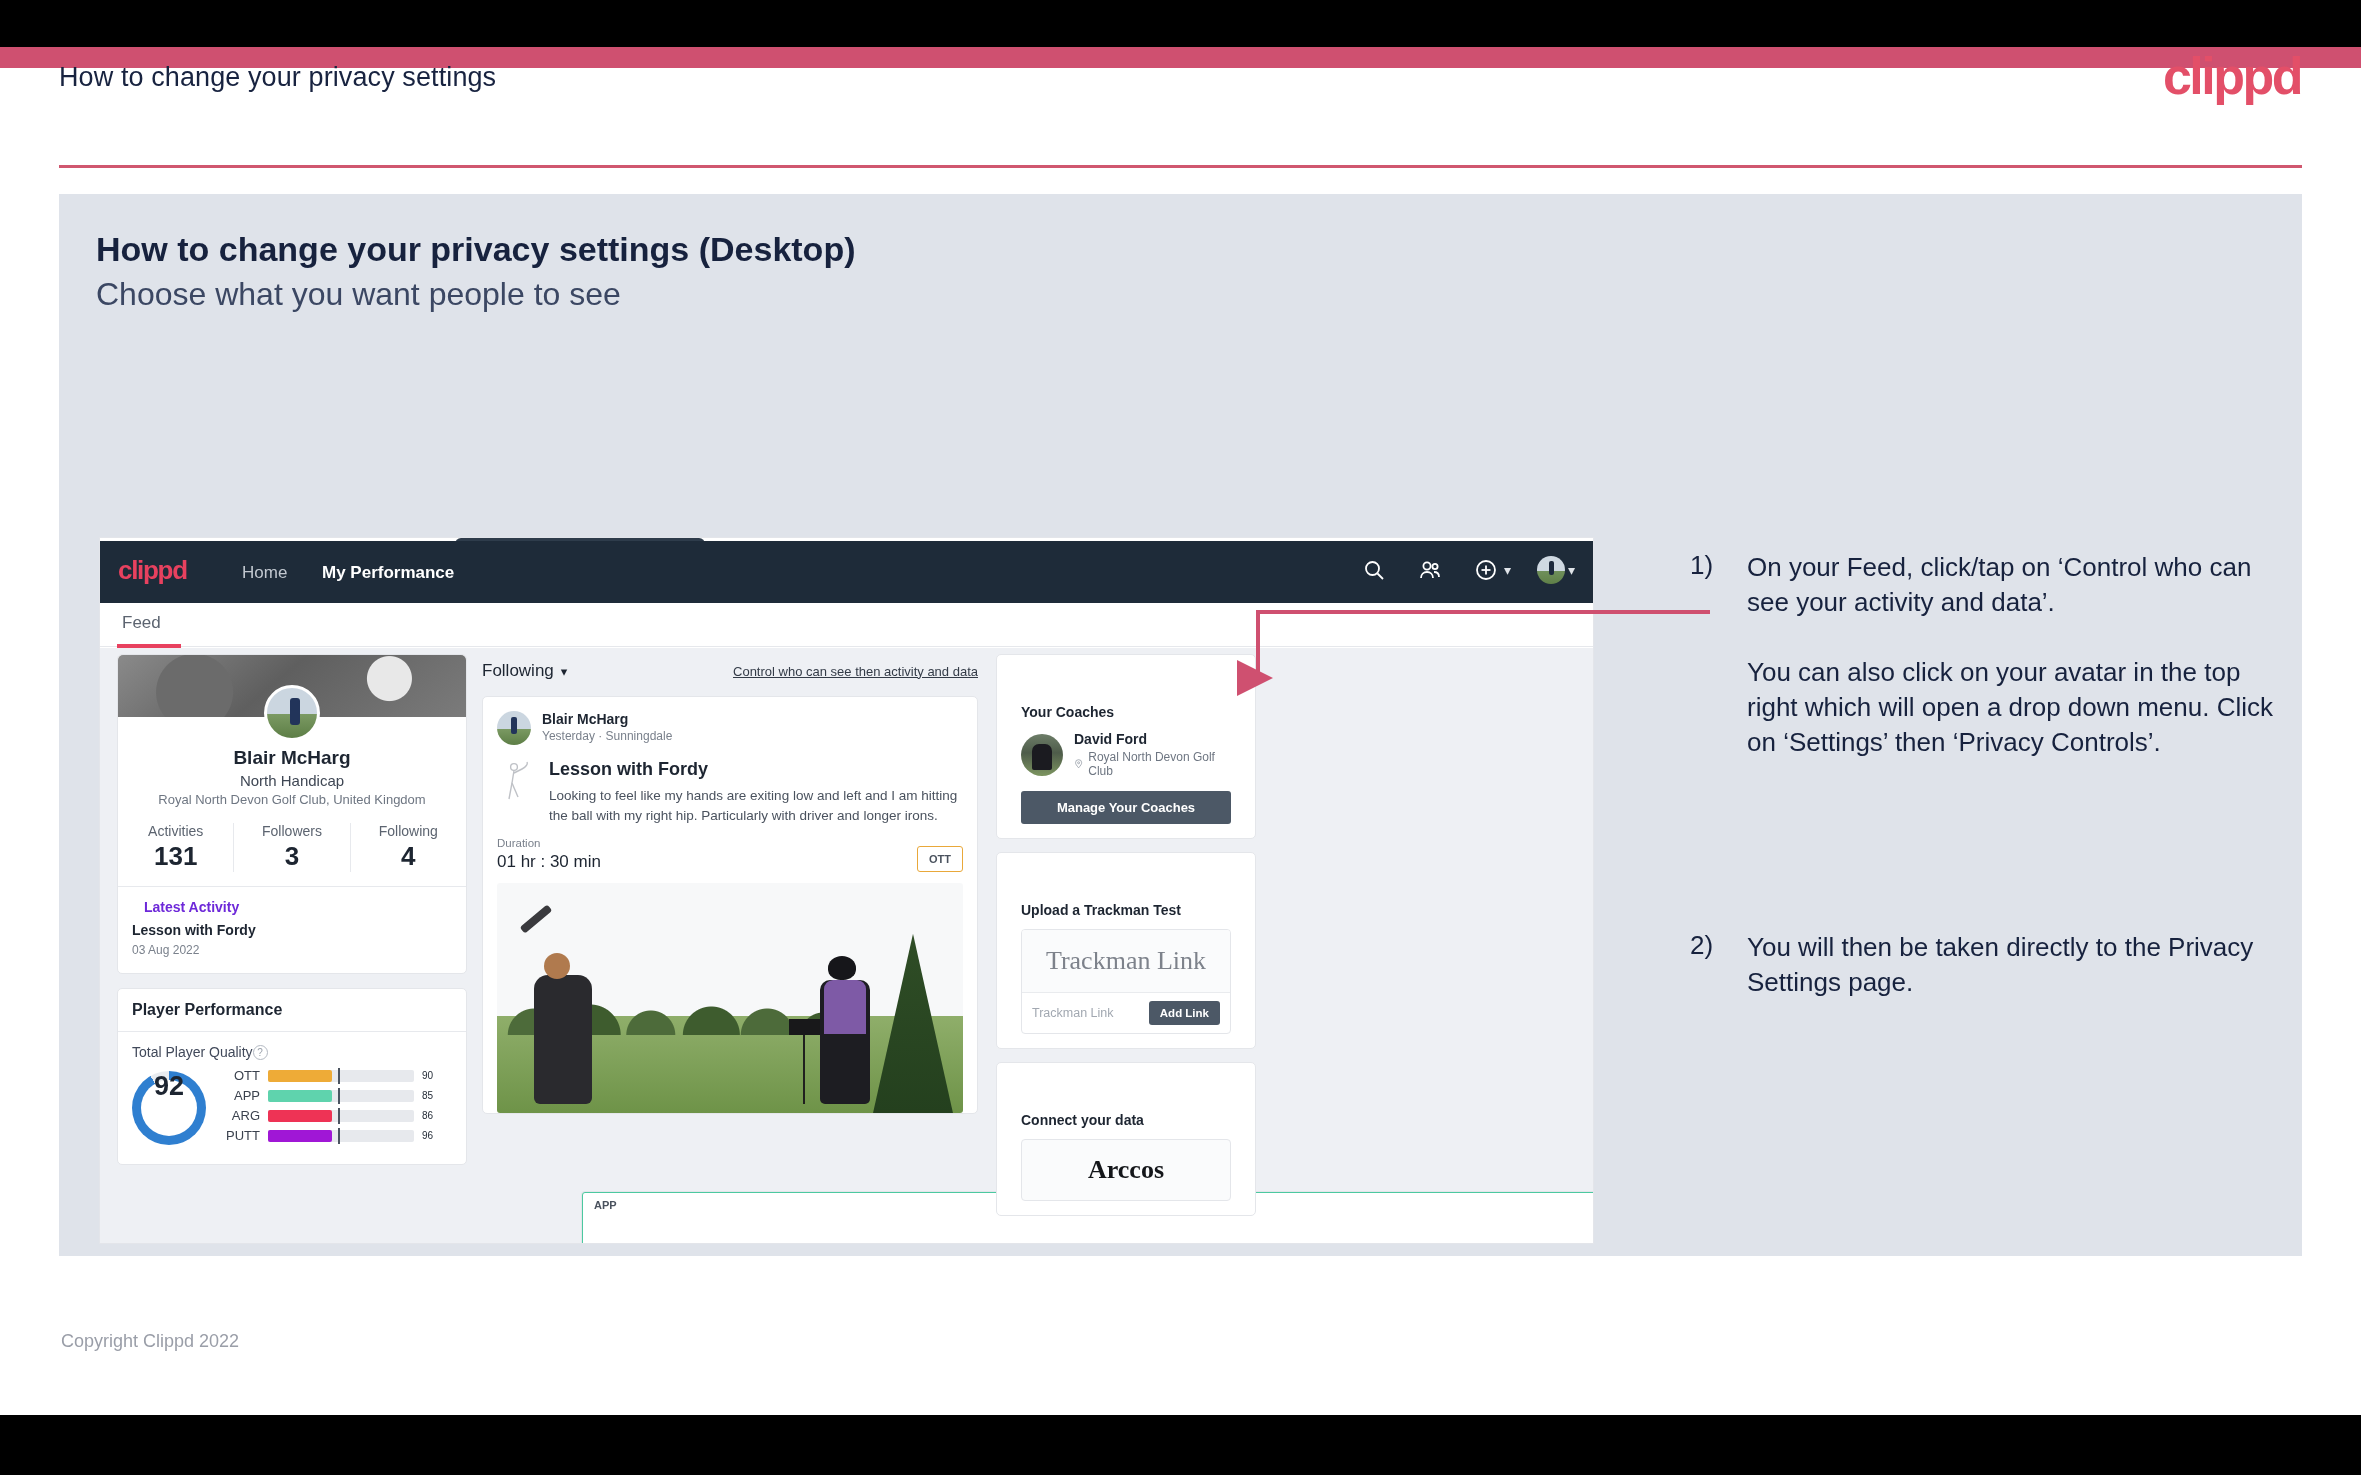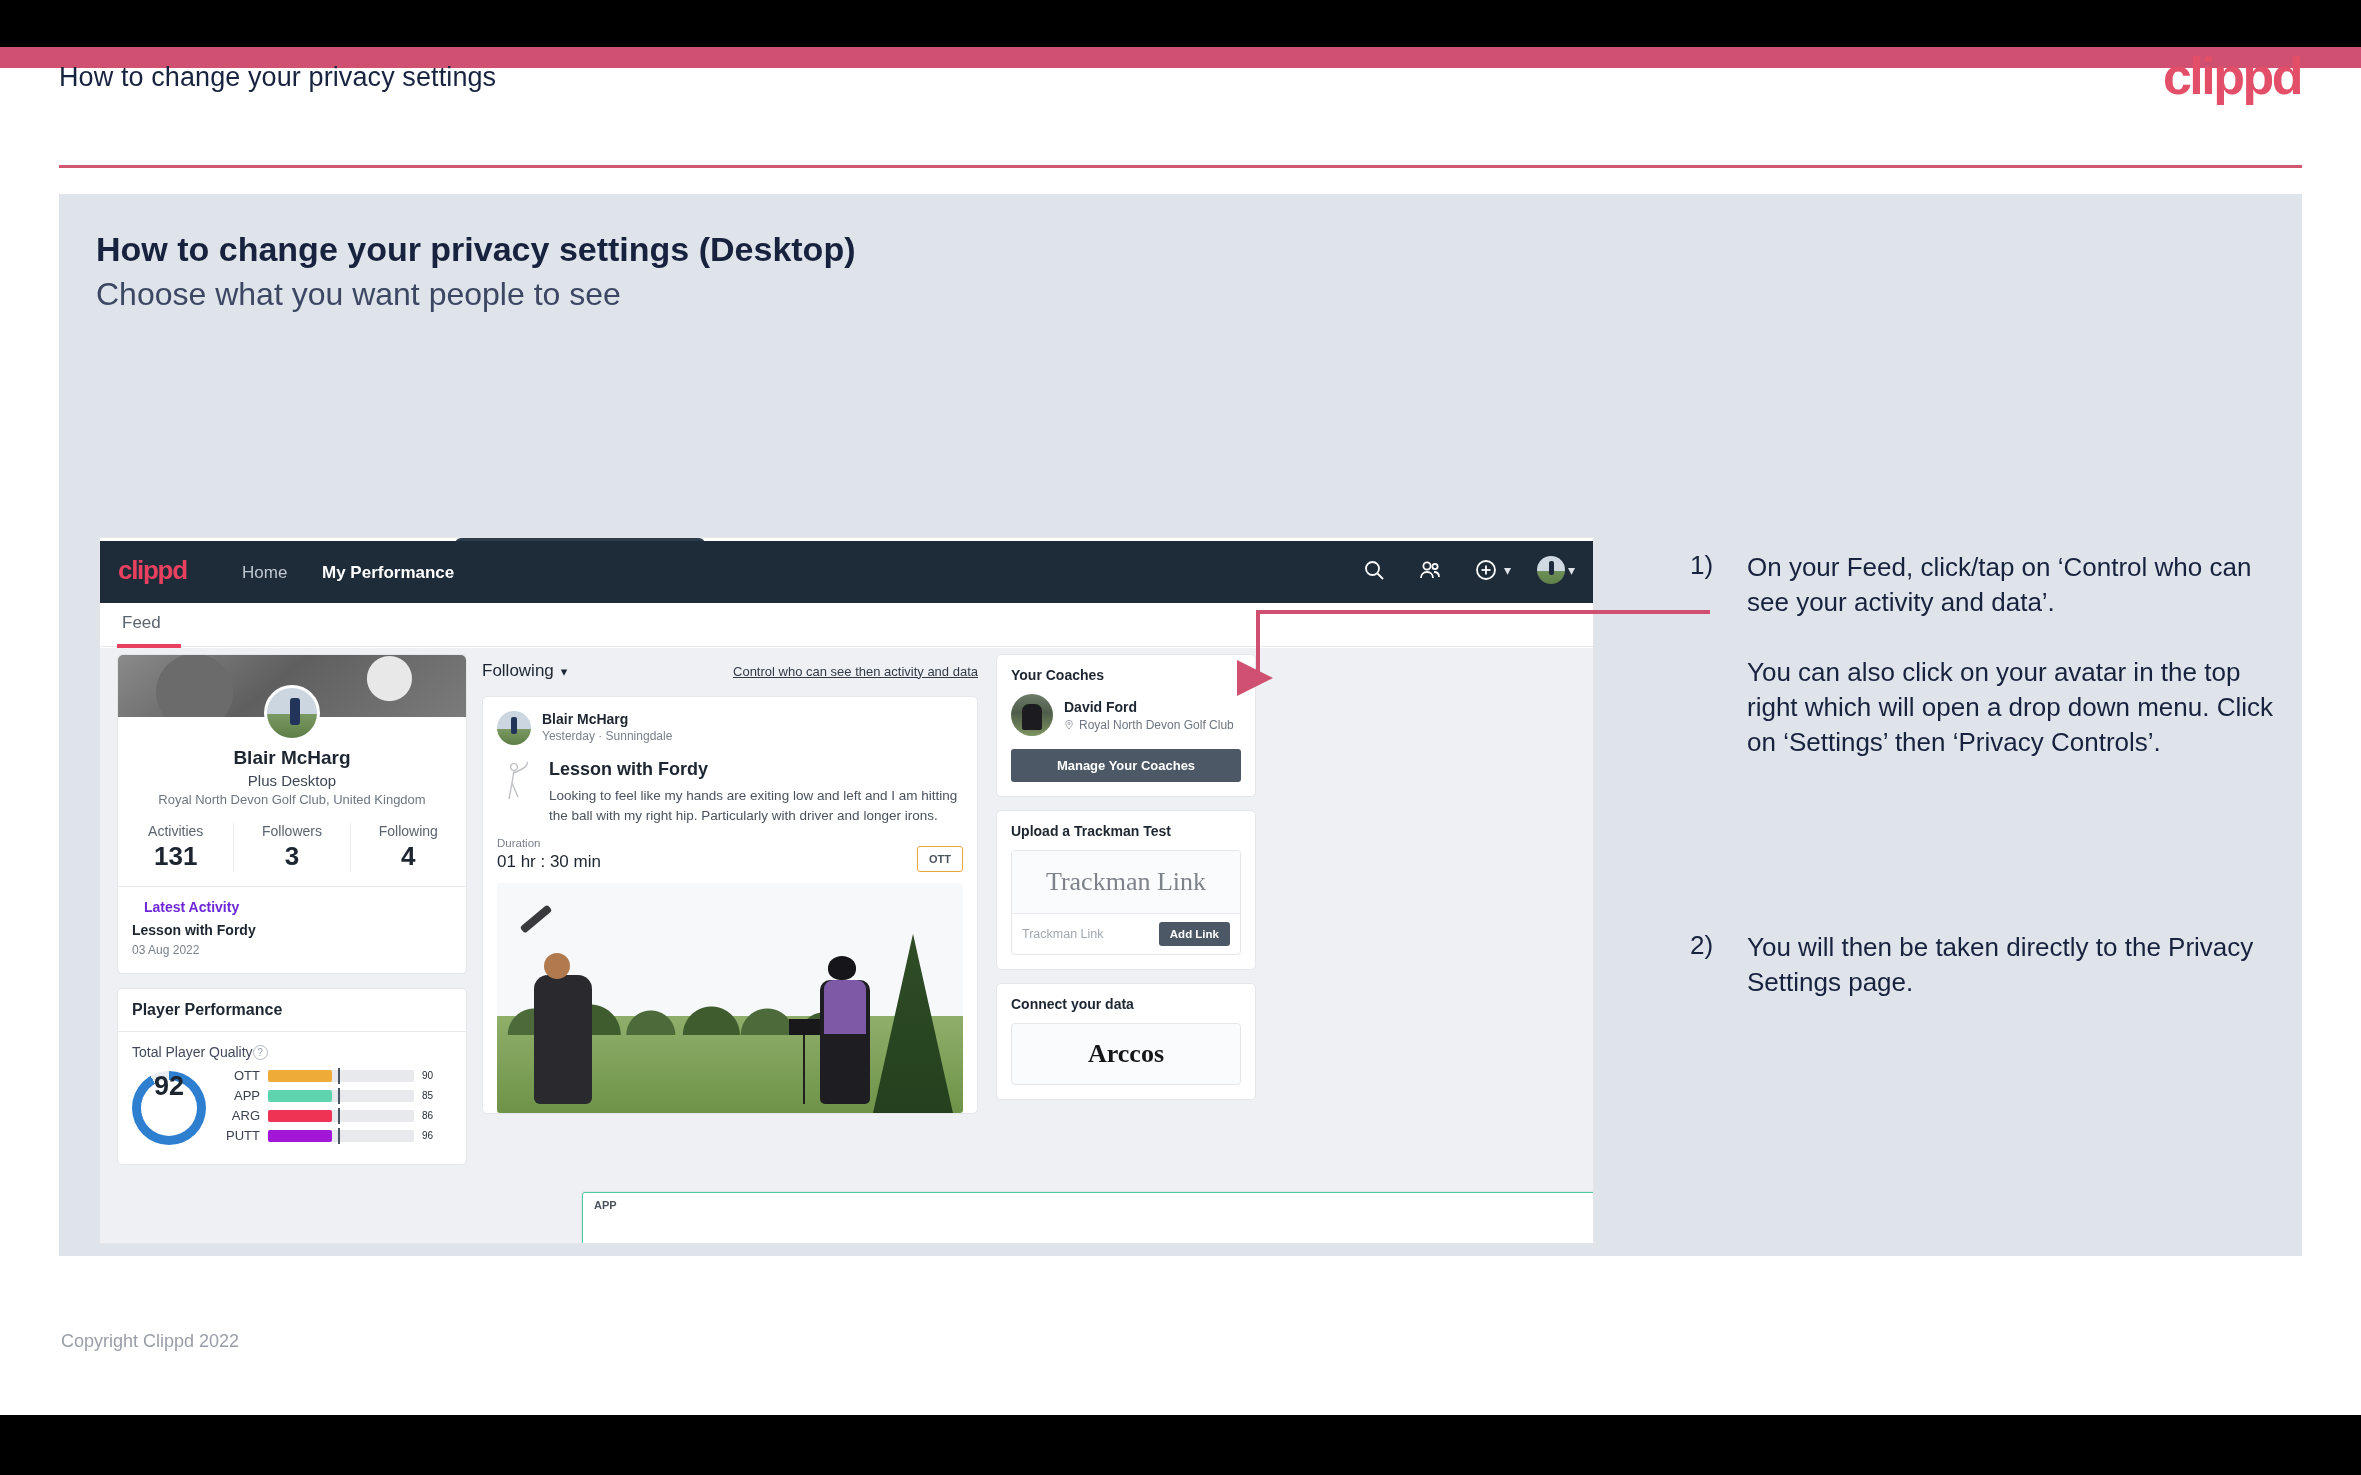--- a/index.html
+++ b/index.html
@@ -226,21 +226,21 @@
   .golfer-b::after{ content:""; position:absolute; left:8px; top:-24px; width:28px; height:24px;
     border-radius:50% 50% 45% 45%; background:#16161a; }
   .tripod {
     position:absolute; right:34%; bottom:4%; width:2px; height:30%; background:#20201f;
   }
   .tripod::before{ content:""; position:absolute; left:-14px; top:-16px; width:32px; height:16px;
     background:#18181a; }
 
   
   .col-right { position:absolute; left:896px; top:6px; width:260px; }
-  .rc { padding:12px 14px 14px; }
+  .rc { padding:12px 24px 14px;margin-top:37px; }
   .rc-h { font-size:14px; font-weight:700; color:#1d2531; }
   .coach { display:flex; align-items:center; gap:11px; margin-top:11px; }
   .coach-av {
     width:42px; height:42px; border-radius:50%; flex:none;
     background: linear-gradient(#6d7d68 0%, #4e5c4a 45%, #7d9560 100%);
     position:relative; overflow:hidden;
   }
   .coach-av::after{ content:""; position:absolute; left:11px; top:10px; width:20px; height:26px;
     background:#1b1b20; border-radius:7px 7px 2px 2px; }
   .coach-name { font-size:14px; font-weight:700; color:#1d2531; }
@@ -345,21 +345,21 @@
       <div class="subtab-underline"></div>
     </div>
 
     <div class="app-body">
 
       <div class="col-left">
         <div class="card" style="position:relative;">
           <div class="profile-cover"></div>
           <div class="profile-av"></div>
           <div class="profile-name">Blair McHarg</div>
-          <div class="profile-hcp">Plus Desktop</div>
+          <div class="profile-hcp">North Handicap</div>
           <div class="profile-club">Royal North Devon Golf Club, United Kingdom</div>
           <div class="stats">
             <div class="stat">
               <div class="stat-label">Activities</div>
               <div class="stat-value">131</div>
             </div>
             <div class="stat">
               <div class="stat-label">Followers</div>
               <div class="stat-value">3</div>
             </div>

